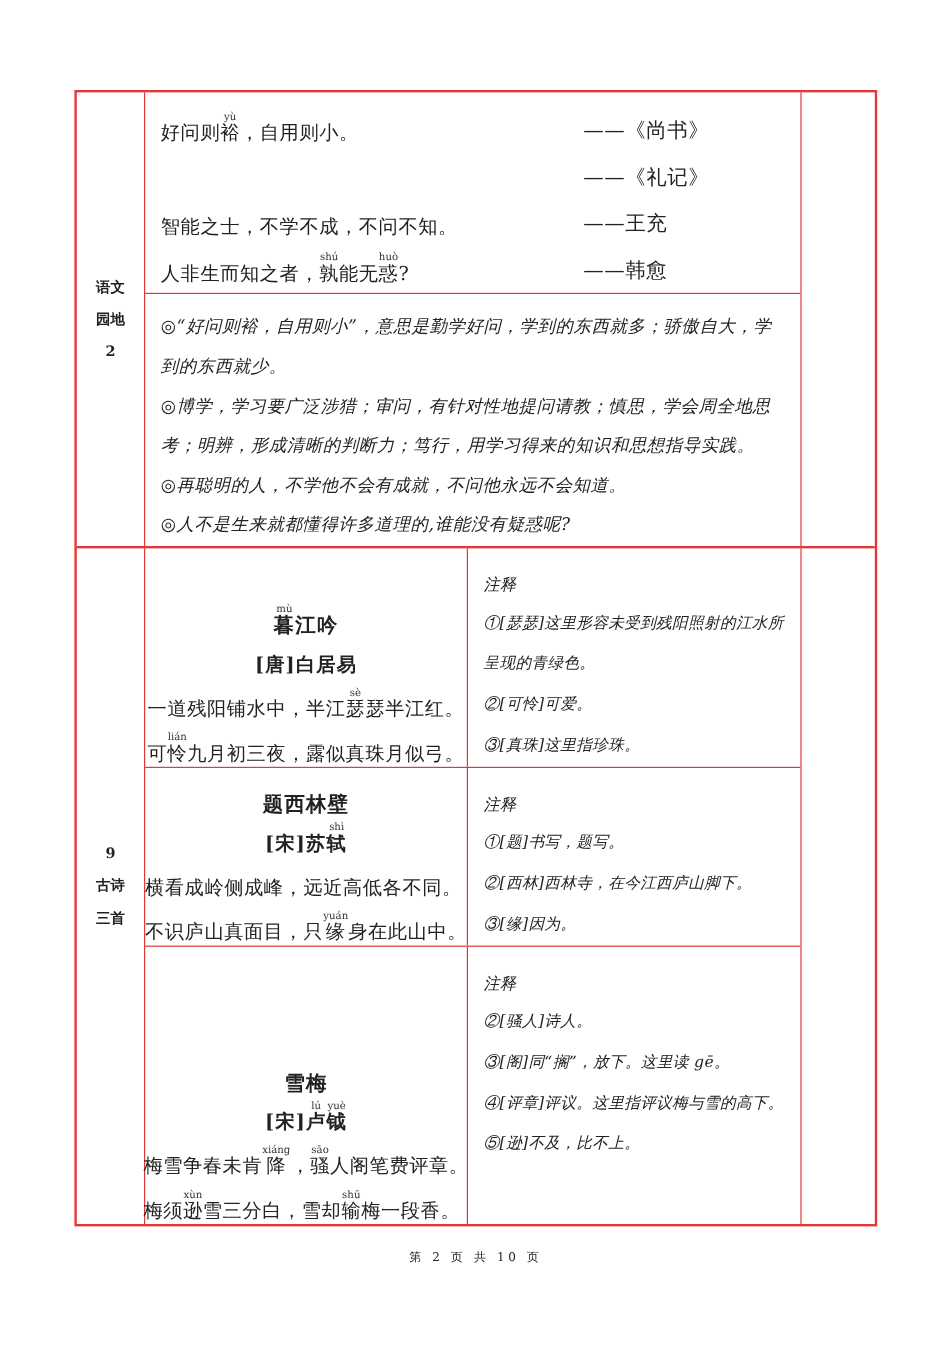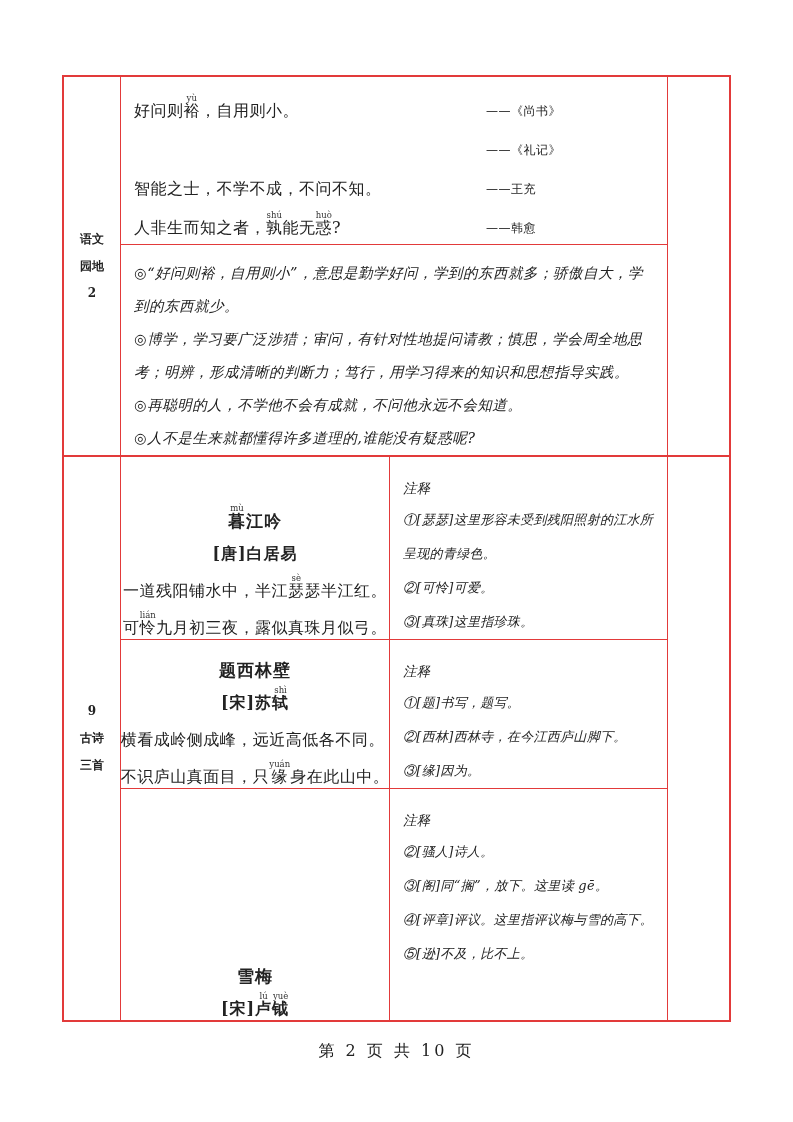--- a/index.html
+++ b/index.html
@@ -17,21 +17,21 @@
                 display:flex; flex-direction:column; justify-content:center; align-items:center; }
   .label-line { font-size:12px; font-weight:700; line-height:27px; text-align:center; }
 
   .content-cell { flex:1; display:flex; flex-direction:column; min-width:0; }
   .right-cell { width:62px; flex:0 0 62px; border-left:1px solid var(--red); }
 
   
   .quotes { height:179px; border-bottom:1px solid var(--red); padding:6px 0 0 13px; }
   .quote { position:relative; height:39px; display:flex; align-items:flex-end; white-space:nowrap; }
   .qtext { font-size:16px; letter-spacing:.5px; }
-  .qsource { position:absolute; left:352px; bottom:2px; font-size:12px; letter-spacing:.5px; }
+  .qsource { position:absolute; left:352px; bottom:2px; font-size:17px; letter-spacing:.5px; }
 
   
   .notes { flex:1; padding:12px 10px 0 13px; }
   .note { font-size:14.5px; line-height:33px; font-style:italic; letter-spacing:.5px; }
 
   
   .poem-row { display:flex; border-bottom:1px solid var(--red); min-height:0; }
   .poem-row:last-child { border-bottom:none; flex:1; }
   .poem-cell { width:269px; flex:0 0 269px; border-right:1px solid var(--red);
                display:flex; flex-direction:column; justify-content:flex-end; align-items:center; padding-top:6px; }
@@ -40,21 +40,21 @@
   .poem-line { height:37px; display:flex; align-items:flex-end; font-size:16px; letter-spacing:.5px; white-space:nowrap; }
 
   .annot-cell { flex:1; min-width:0; padding:16px 2px 0 13px; }
   .annot-title { font-size:13.5px; font-style:italic; line-height:30px; }
   .annot-item { font-size:13px; font-style:italic; line-height:34px; letter-spacing:.3px; }
 
   ruby { ruby-position:over; }
   rt { font-size:8.5px; font-style:normal; font-weight:400; color:#333; letter-spacing:0; }
 
   .footer { position:absolute; left:0; top:1041px; width:100%; text-align:center;
-            font-size:16px; letter-spacing:3px; }
+            font-size:10px; letter-spacing:3px; }
 </style>
 </head>
 <body>
 
 <div class="tbl">
 
   <div class="trow trow1">
     <div class="label-cell">
 
     <div class="label-line">语文</div>
@@ -142,20 +142,25 @@
               <div class="annot-item">②[西林]西林寺，在今江西庐山脚下。</div>
               <div class="annot-item">③[缘]因为。</div>
             </div>
           </div>
         </div>
 
         <div class="poem-row">
           <div class="poem-cell">
             <div class="poem-title">雪梅</div>
             <div class="poem-author">[宋]<ruby>卢<rt>lú</rt></ruby><ruby>钺<rt>yuè</rt></ruby></div>
+            <div>
+
+            <div class="poem-line">梅雪争春未肯<ruby>降<rt>xiáng</rt></ruby>，<ruby>骚<rt>sāo</rt></ruby>人阁笔费评章。</div>
+              <div class="poem-line">梅须<ruby>逊<rt>xùn</rt></ruby>雪三分白，雪却<ruby>输<rt>shū</rt></ruby>梅一段香。</div>
+            </div>
           </div>
           <div class="annot-cell">
             <div class="annot-title">注释</div>
             <div>
 
               <div class="annot-item">②[骚人]诗人。</div>
               <div class="annot-item">③[阁]同“搁”，放下。这里读 gē。</div>
               <div class="annot-item">④[评章]评议。这里指评议梅与雪的高下。</div>
               <div class="annot-item">⑤[逊]不及，比不上。</div>
             </div>

